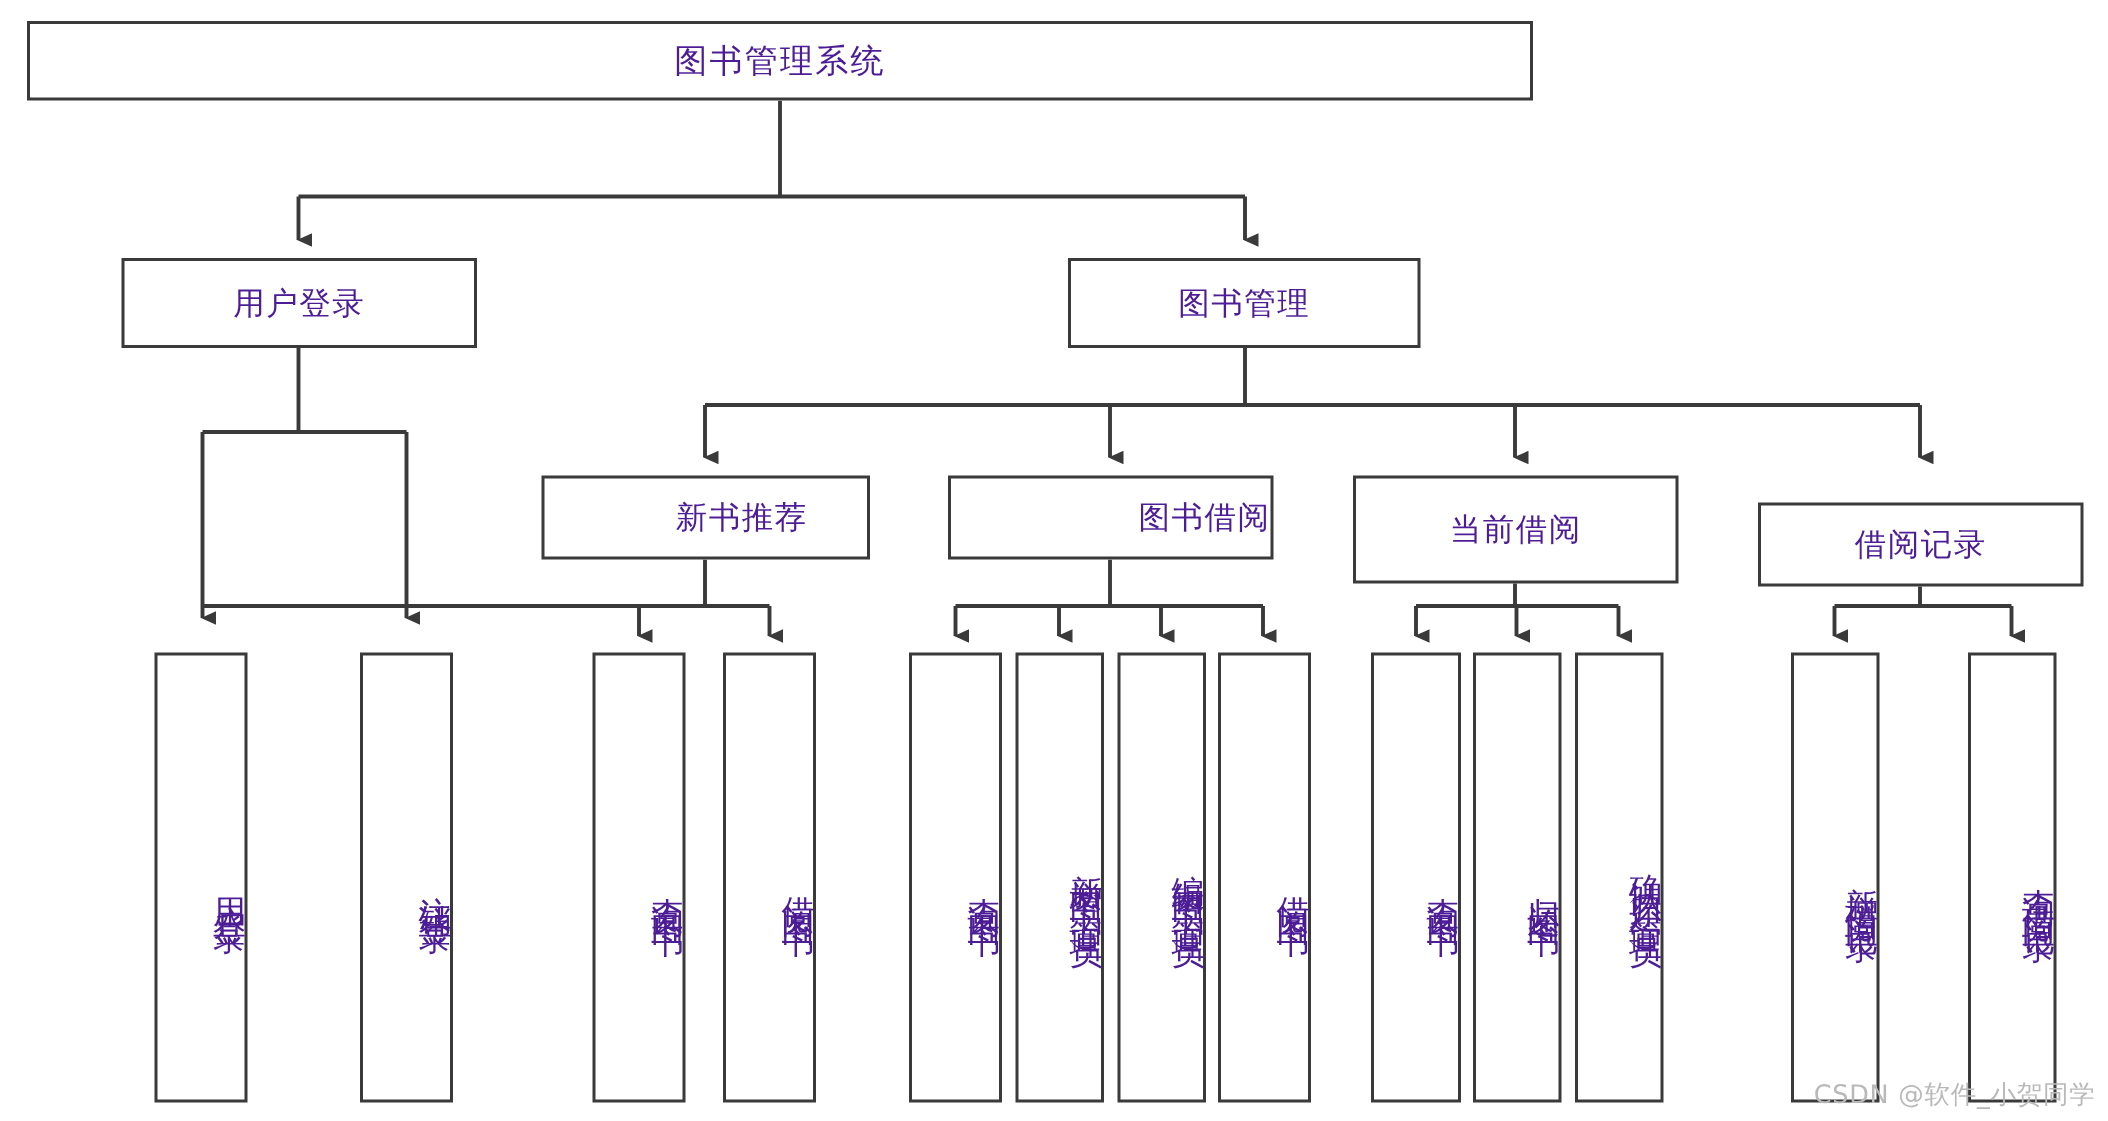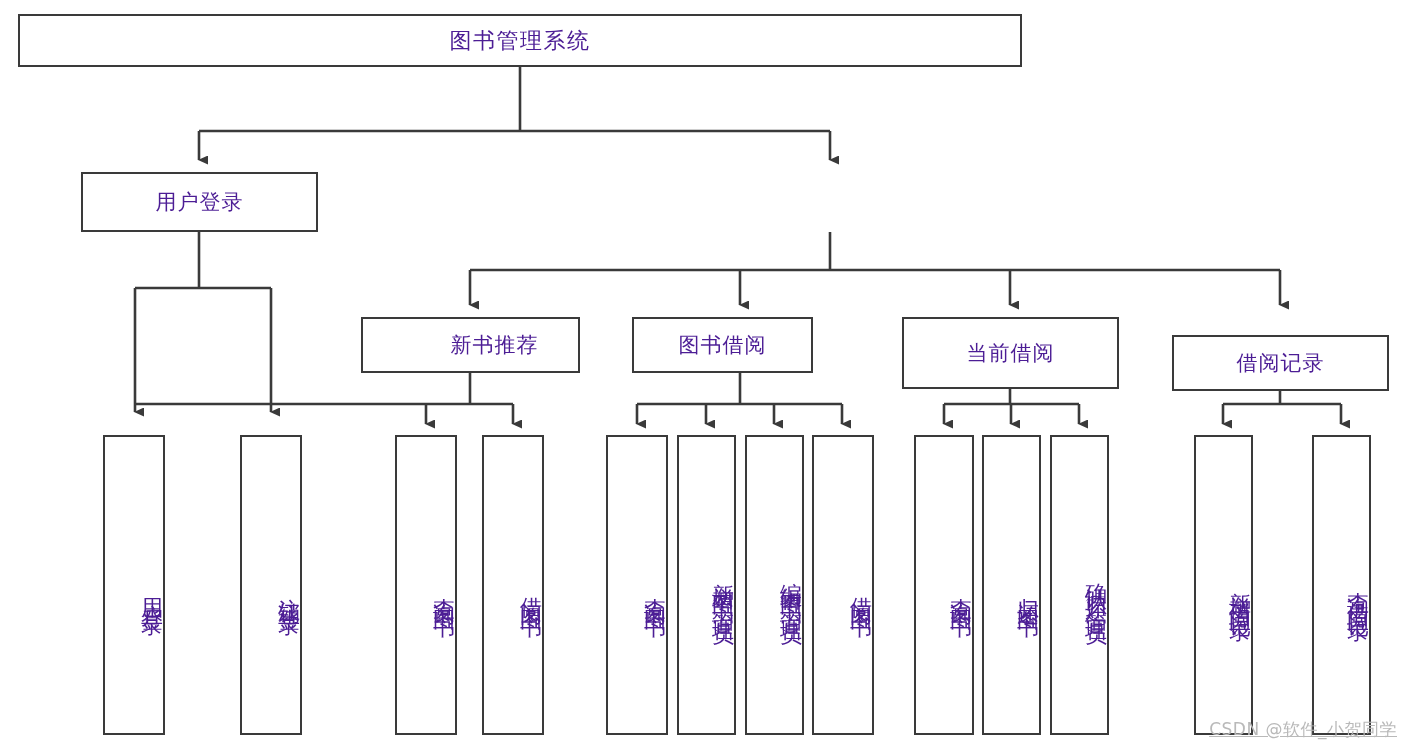--- a/index.html
+++ b/index.html
@@ -59,21 +59,20 @@
   .watermark {
     position: absolute;
     right: 8px;
     bottom: 6px;
     font-size: 17px;
     color: #b9b9b9;
     letter-spacing: 0.5px;
     white-space: nowrap;
     z-index: 5;
     font-family: "DejaVu Sans", "Liberation Sans", sans-serif;
-    text-decoration: underline;
   }
 </style>
 </head>
 <body>
 
 <div id="diagram-root">
 
   <svg id="edge-layer" viewBox="0 0 1405 747" width="1405" height="747">
     <defs>
       <marker id="arrowhead" markerWidth="9" markerHeight="10" refX="4.5" refY="9" orient="auto" markerUnits="userSpaceOnUse">
@@ -130,26 +129,29 @@
   </svg>
 
   <div class="node node-root" style="left:18px; top:14px; width:1004px; height:53px;">
     <span>图书管理系统</span>
   </div>
 
   <div class="node node-h" style="left:81px; top:172px; width:237px; height:60px;">
     <span>用户登录</span>
   </div>
 
+  <div class="node node-h" style="left:712px; top:172px; width:235px; height:60px;">
+    <span>图书管理</span>
+  </div>
 
   <div class="node node-h" style="left:361px; top:317px; width:219px; height:56px;padding-left:48px;">
     <span>新书推荐</span>
   </div>
 
-  <div class="node node-h" style="left:632px; top:317px; width:181px; height:56px;">
+  <div class="node node-h" style="left:632px; top:317px; width:217px; height:56px;justify-content:flex-end;">
     <span>图书借阅</span>
   </div>
 
   <div class="node node-h" style="left:902px; top:317px; width:217px; height:72px;">
     <span>当前借阅</span>
   </div>
 
   <div class="node node-h" style="left:1172px; top:335px; width:217px; height:56px;">
     <span>借阅记录</span>
   </div>

